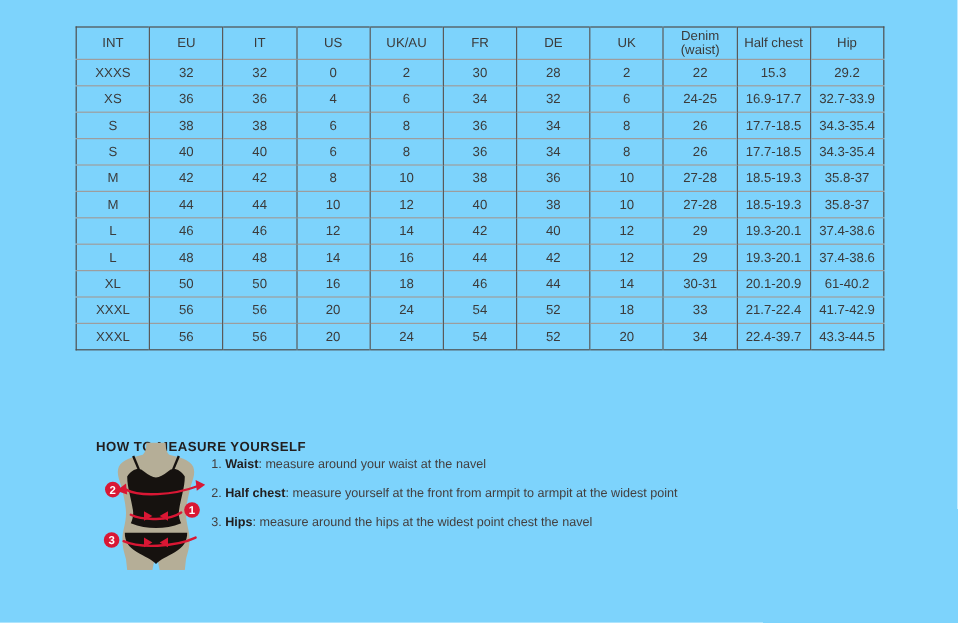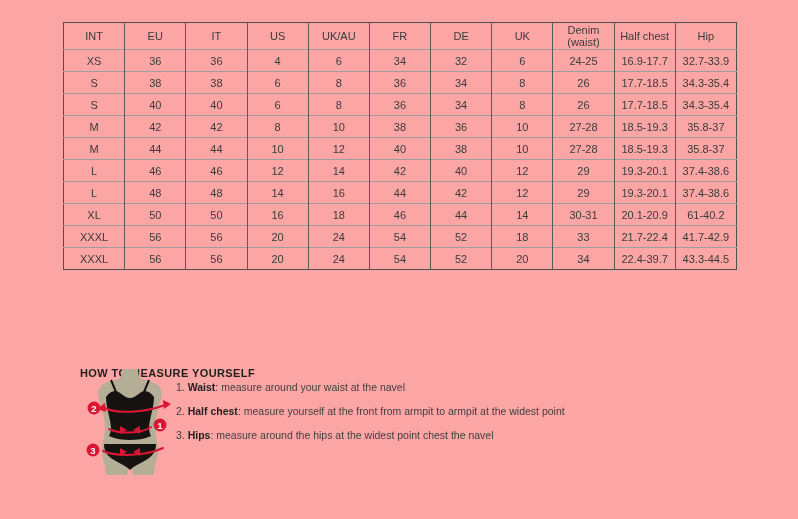--- a/index.html
+++ b/index.html
@@ -1,17 +1,17 @@
 <!DOCTYPE html>
 <html><head>
 <meta charset="utf-8">
 <style>
   html,body{margin:0;padding:0;background:#ffffff;}
   body{font-family:"Liberation Sans",sans-serif;}
-  .page{position:relative;width:798px;height:519px;background:#fca5a5;overflow:hidden;}
+  .page{position:relative;width:798px;height:519px;background:#7dd3fc;overflow:hidden;}
 
   
   .size-table{
     position:absolute;left:63px;top:22px;width:674px;
     border-collapse:collapse;table-layout:fixed;
     border:1px solid #4f4f4f;
     font-size:11px;color:#3b3b3b;
   }
   .size-table th{font-weight:normal;height:26px;}
   .size-table td{height:21px;}
@@ -52,20 +52,33 @@
           <th>UK/AU</th>
           <th>FR</th>
           <th>DE</th>
           <th>UK</th>
           <th>Denim (waist)</th>
           <th>Half chest</th>
           <th>Hip</th>
         </tr>
       </thead>
       <tbody>
+        <tr>
+          <td>XXXS</td>
+          <td>32</td>
+          <td>32</td>
+          <td>0</td>
+          <td>2</td>
+          <td>30</td>
+          <td>28</td>
+          <td>2</td>
+          <td>22</td>
+          <td>15.3</td>
+          <td>29.2</td>
+        </tr>
         <tr>
           <td>XS</td>
           <td>36</td>
           <td>36</td>
           <td>4</td>
           <td>6</td>
           <td>34</td>
           <td>32</td>
           <td>6</td>
           <td>24-25</td>

